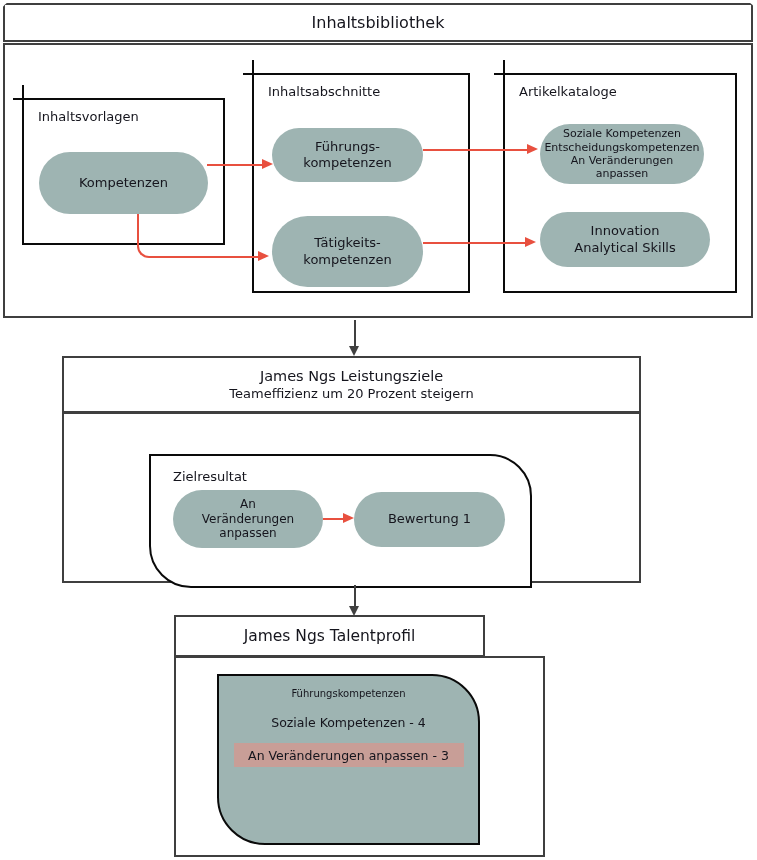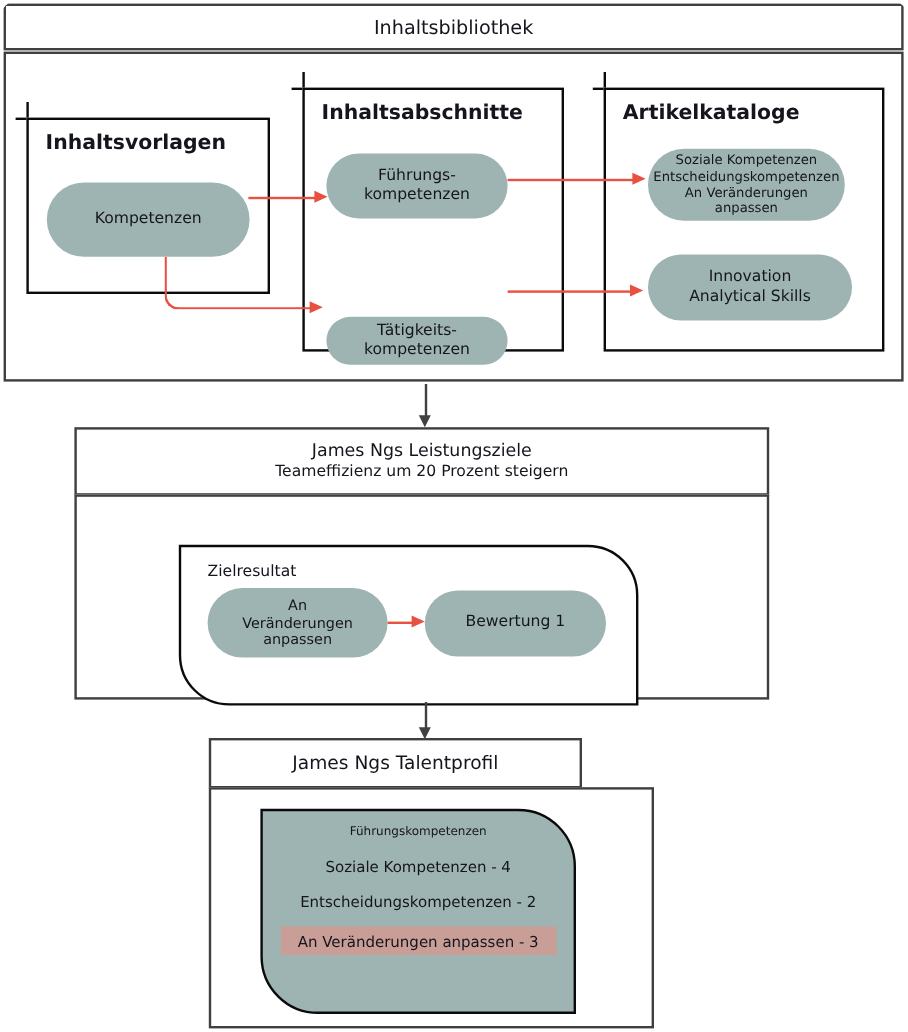--- a/index.html
+++ b/index.html
@@ -31,23 +31,22 @@
     border: 2px solid var(--border_dark);
     background: #fff;
   }
   .innerbox {
     position: absolute;
     border: 2px solid var(--border_black);
     background: #fff;
   }
   .boxtitle {
     padding: 9px 0 0 14px;
-    font-size: 17px;
+    font-size: 13px;
     text-align: left;
-    font-weight: bold;
   }
   .tick-v { position: absolute; width: 2px; height: 13px; background: var(--border_black); }
   .tick-h { position: absolute; width: 9px; height: 2px; background: var(--border_black); }
   .pill {
     position: absolute;
     background: var(--pill);
     border-radius: 999px;
     display: flex;
     align-items: center;
     justify-content: center;
@@ -131,21 +130,21 @@
   <div class="tick-h" style="left:13px; top:98px;"></div>
   <div class="pill" style="left:39px; top:152px; width:169px; height:62px;">Kompetenzen</div>
 
   <div class="innerbox" style="left:252px; top:73px; width:218px; height:220px;">
     <div class="boxtitle">Inhaltsabschnitte</div>
   </div>
   <div class="tick-v" style="left:252px; top:60px;"></div>
   <div class="tick-h" style="left:243px; top:73px;"></div>
   <div class="pill" style="left:272px; top:128px; width:151px; height:54px;">Führungs-
 kompetenzen</div>
-  <div class="pill" style="left:272px; top:216px; width:151px; height:40px;margin-top:48px;">Tätigkeits-
+  <div class="pill" style="left:272px; top:216px; width:151px; height:71px;">Tätigkeits-
 kompetenzen</div>
 
   <div class="innerbox" style="left:503px; top:73px; width:234px; height:220px;">
     <div class="boxtitle">Artikelkataloge</div>
   </div>
   <div class="tick-v" style="left:503px; top:60px;"></div>
   <div class="tick-h" style="left:494px; top:73px;"></div>
   <div class="pill small" style="left:540px; top:124px; width:164px; height:60px;">Soziale Kompetenzen
 Entscheidungskompetenzen
 An Veränderungen
@@ -188,17 +187,16 @@
   <div class="ah-down" style="left:349px; top:606px;"></div>
 
   <div class="titlebox" style="left:174px; top:615px; width:311px; height:42px;">
     <span class="talent-title">James Ngs Talentprofil</span>
   </div>
   <div class="bodybox" style="left:174px; top:656px; width:371px; height:201px;"></div>
 
   <div class="tealbox" style="left:217px; top:674px; width:263px; height:171px;">
     <div class="teal-title">Führungskompetenzen</div>
     <div class="teal-item">Soziale Kompetenzen - 4</div>
-    <div class="teal-item second">Entscheidungskompetenzen - 2</div>
     <div class="teal-highlight">An Veränderungen anpassen - 3</div>
   </div>
 
 </div>
 
 </body></html>

